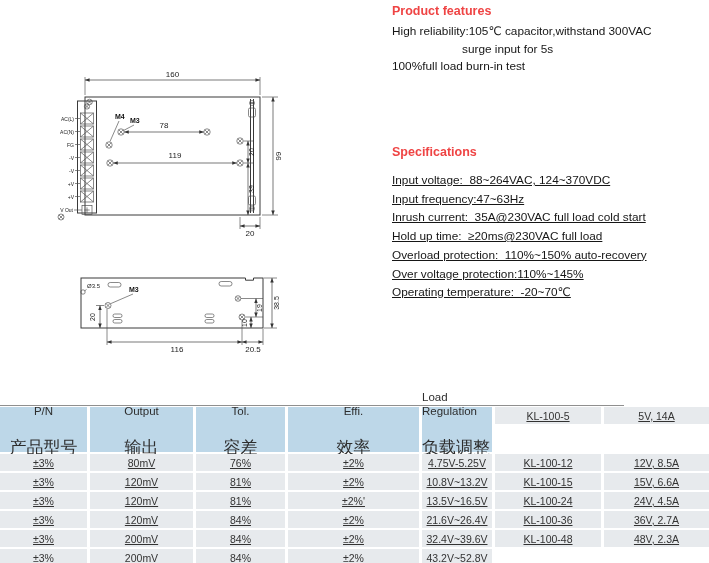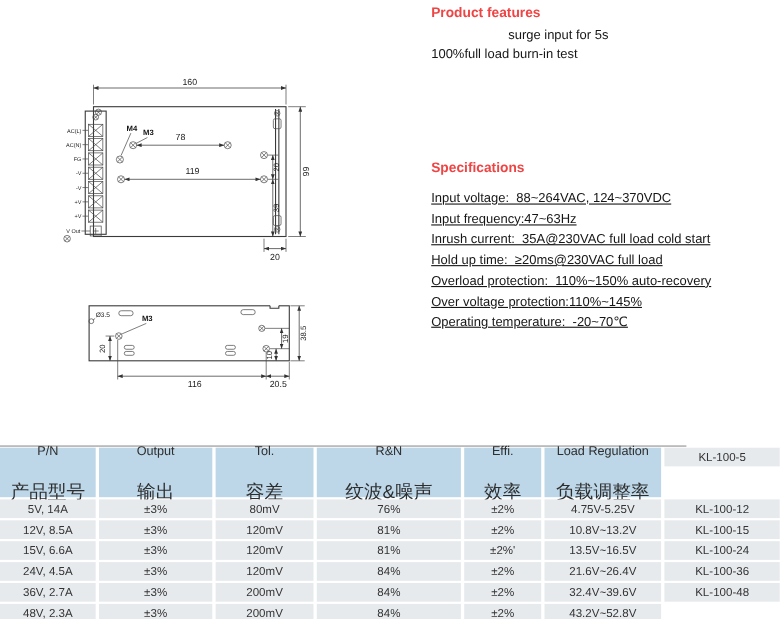--- a/index.html
+++ b/index.html
@@ -22,29 +22,30 @@
   .dimtxt7{font-size:7px;fill:#1c1c1c;}
   .tinytxt{font-size:5px;fill:#1c1c1c;}
   .mtxt{font-size:7px;fill:#111;font-weight:bold;}
 
   
   #spec-table{position:absolute;left:0;top:405px;width:624px;border-top:1px solid #8f8f8f;background:#fff;}
   .grid{display:grid;grid-template-columns:87px 103px 89px 131px 70px 106px 105px;column-gap:3px;row-gap:2px;padding-top:1px;}
   .hcell{background:#bdd7e8;height:45px;display:flex;flex-direction:column;align-items:center;justify-content:center;color:#2e2e2e;}
   .h-en{font-size:11.5px;line-height:14px;}
   .h-cn{font-size:17px;line-height:14px;margin-top:23px;}
-  .cell{background:#e7eaed;height:17px;display:flex;align-items:center;justify-content:center;font-size:10.5px;color:#333;}
+  .cell{background:#e7eaed;height:17px;display:flex;align-items:center;justify-content:center;font-size:10.5px;color:#333;text-decoration:underline;}
 </style>
 </head>
 <body>
 
 <div id="page">
 
   <div class="txtblock features" style="top:4px;">
     <div class="blk-title">Product features</div>
+    <div class="blk-line">High reliability:105℃ capacitor,withstand 300VAC</div>
     <div class="blk-line indent">surge input for 5s</div>
     <div class="blk-line">100%full load burn-in test</div>
   </div>
 
   <div class="txtblock specs" style="top:145px;">
     <div class="blk-title" style="margin-bottom:12px;">Specifications</div>
     <div class="blk-line">Input voltage:  88~264VAC, 124~370VDC</div>
     <div class="blk-line">Input frequency:47~63Hz</div>
     <div class="blk-line">Inrush current:  35A@230VAC full load cold start</div>
     <div class="blk-line">Hold up time:  ≥20ms@230VAC full load</div>
@@ -234,24 +235,20 @@
         </div>
       <div class="hcell">
           <span class="h-en">Output</span>
           <span class="h-cn">输出</span>
         </div>
       <div class="hcell">
           <span class="h-en">Tol.</span>
           <span class="h-cn">容差</span>
         </div>
       <div class="hcell">
-          <span class="h-en">R&amp;N</span>
-          <span class="h-cn">纹波&amp;噪声</span>
-        </div>
-      <div class="hcell">
           <span class="h-en">Effi.</span>
           <span class="h-cn">效率</span>
         </div>
       <div class="hcell">
           <span class="h-en">Load Regulation</span>
           <span class="h-cn">负载调整率</span>
         </div>
 
       <div class="cell">KL-100-5</div>
       <div class="cell">5V, 14A</div>

